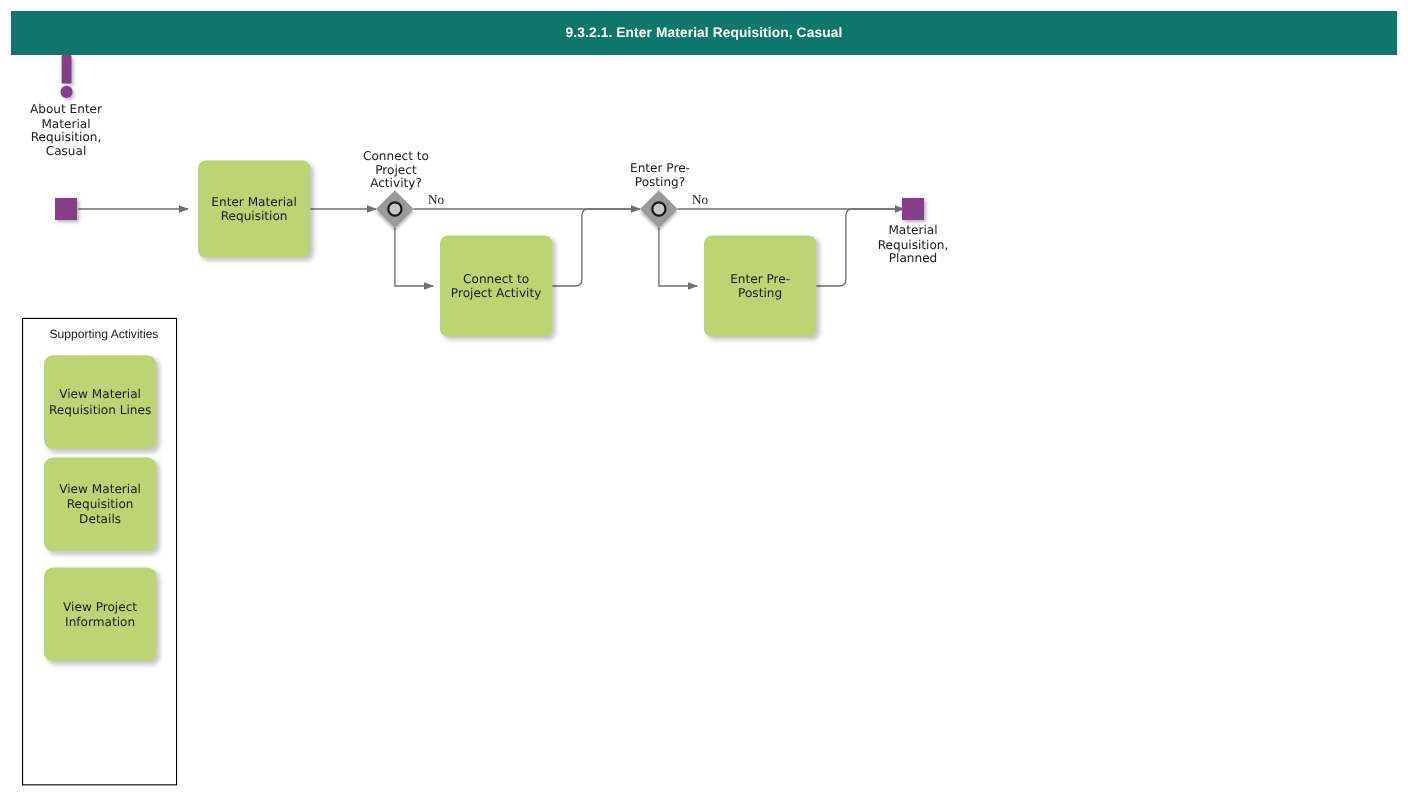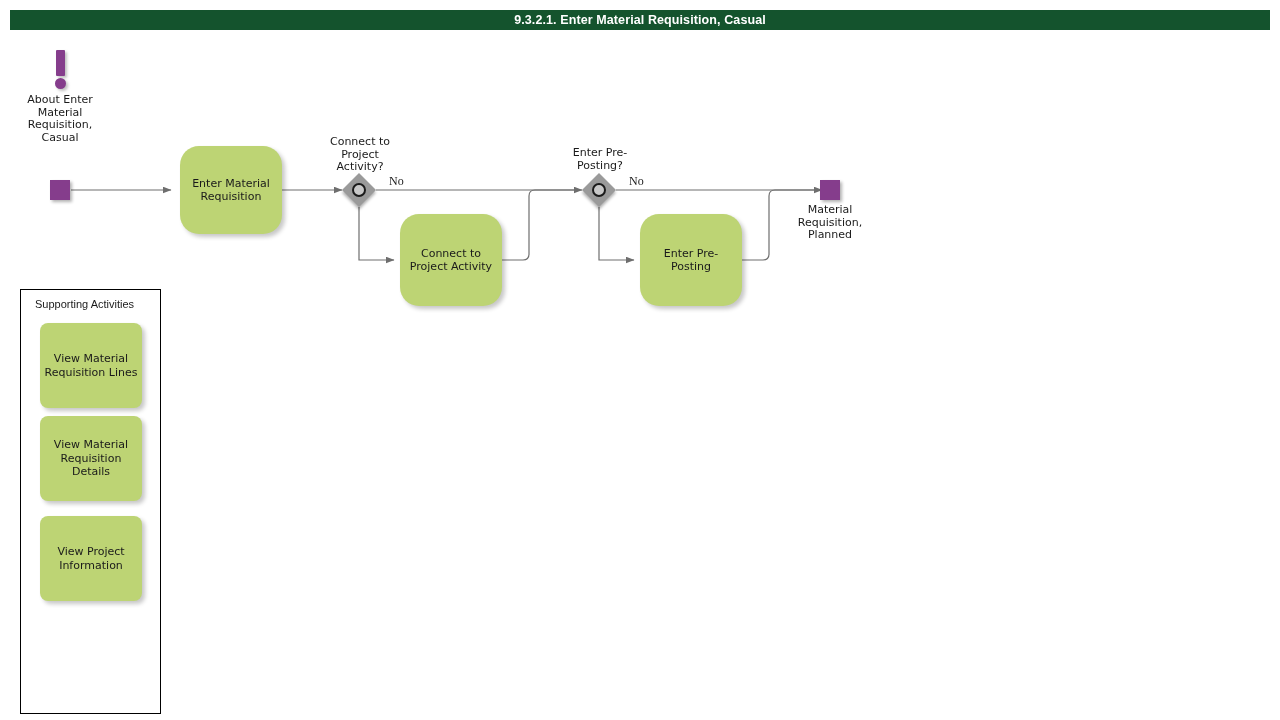--- a/index.html
+++ b/index.html
@@ -14,22 +14,22 @@
     overflow: hidden;
     font-family: "DejaVu Sans", sans-serif;
   }
 
   
   .title-bar {
     position: absolute;
     left: 10px;
     top: 10px;
     width: 1260px;
-    height: 20px;
-    background: #14532d;
+    height: 40px;
+    background: #0f766e;
     color: #ffffff;
     font-size: 12.5px;
     font-weight: bold;
     display: flex;
     align-items: center;
     justify-content: center;
     letter-spacing: .1px;
     font-family: "Liberation Sans", sans-serif;
   }
 
@@ -92,21 +92,21 @@
     height: 11px;
     border-radius: 50%;
     background: #853d8c;
     box-shadow: 2px 2px 3px rgba(0,0,0,0.25);
   }
 
   
   .activity {
     position: absolute;
     background: #bdd474;
-    border-radius: 19px;
+    border-radius: 7px;
     box-shadow: 3px 3px 4px rgba(0,0,0,0.22);
     display: flex;
     align-items: center;
     justify-content: center;
     text-align: center;
     font-size: 11px;
     line-height: 13.5px;
     color: #1a1a1a;
     padding: 0 6px;
     box-sizing: border-box;
@@ -156,24 +156,24 @@
     left: 20px;
     top: 289px;
     width: 141px;
     height: 425px;
     border: 1.5px solid #000000;
     background: #ffffff;
     box-sizing: border-box;
   }
   .support-title {
     position: absolute;
-    left: 14px;
+    left: 4px;
     top: 8px;
     width: 100%;
-    text-align: left;
+    text-align: center;
     font-size: 11px;
     color: #1a1a1a;
     font-family: "Liberation Sans", sans-serif;
   }
   .support-item {
     position: absolute;
     left: 19px;
     width: 102px;
     height: 85px;
     background: #bdd474;

